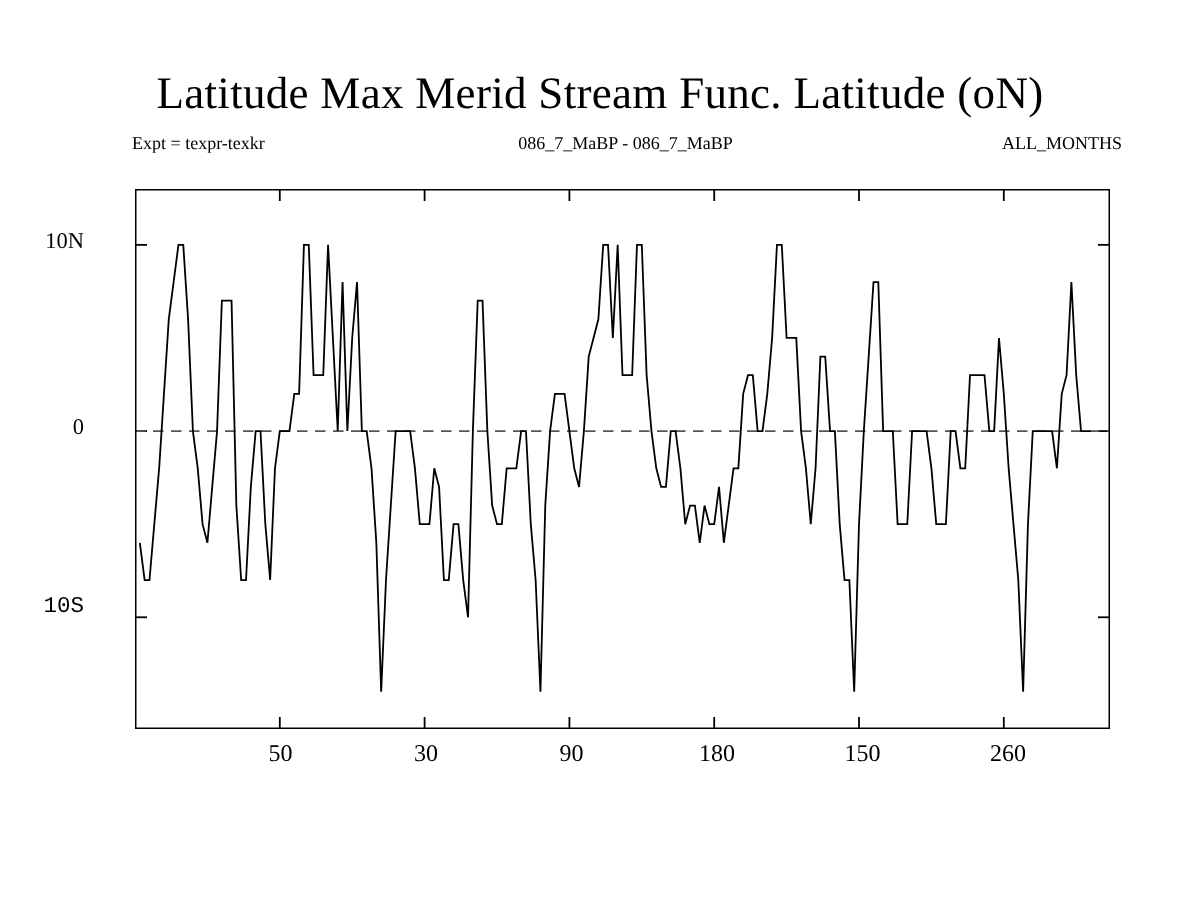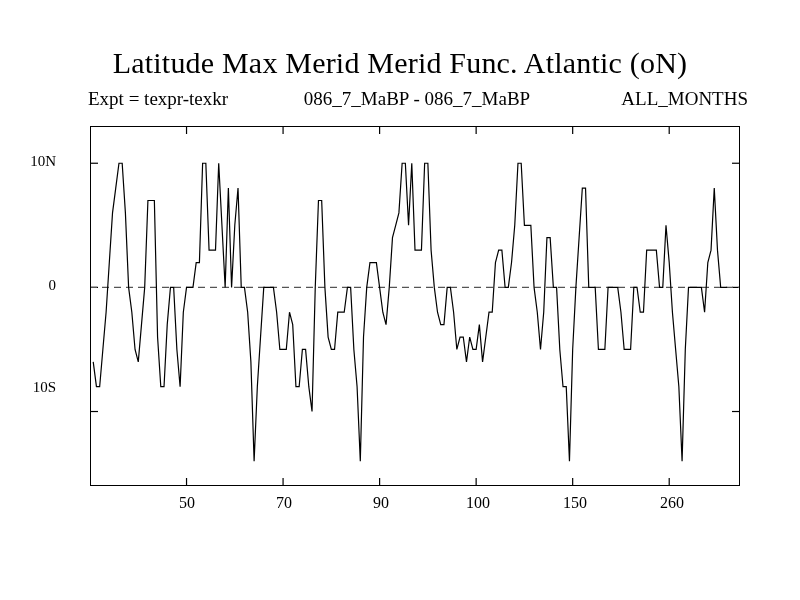--- a/index.html
+++ b/index.html
@@ -28,21 +28,21 @@
     text-align: center;
     font-family: "Liberation Serif", serif;
     font-size: 30px;
     letter-spacing: 0.2px;
     white-space: nowrap;
   }
   .subtitle {
     position: absolute;
     top: 88px;
     font-family: "Liberation Serif", serif;
-    font-size: 19px;
+    font-size: 12px;
     white-space: nowrap;
   }
   #subtitle-left { left: 88px; }
   #subtitle-center { left: 17px; width: 800px; text-align: center; }
   #subtitle-right { right: 52px; text-align: right; }
   #plot-area {
     position: absolute;
     left: 90px;
     top: 126px;
     width: 650px;
@@ -89,34 +89,34 @@
     font-family: "Liberation Serif", serif;
     font-size: 19px;
     white-space: nowrap;
   }
 </style>
 </head>
 <body>
 
 <div id="page">
 
-  <div id="chart-title">Latitude Max Merid Merid Func. Atlantic (oN)</div>
+  <div id="chart-title">Latitude Max Merid Stream Func. Latitude (oN)</div>
 
   <div class="subtitle" id="subtitle-left">Expt = texpr-texkr</div>
   <div class="subtitle" id="subtitle-center">086_7_MaBP - 086_7_MaBP</div>
   <div class="subtitle" id="subtitle-right">ALL_MONTHS</div>
 
   <div class="ytick-label" id="ytick-0" style="top: 153.241px;">10N</div>
   <div class="ytick-label" id="ytick-1" style="top: 277.379px;">0</div>
-  <div class="ytick-label" id="ytick-2" style="top: 379px;">10S</div>
+  <div class="ytick-label" id="ytick-2" style="top: 396px; font-family: Liberation Mono, monospace;">10S</div>
 
   <div class="xtick-label" style="left: 187px;">50</div>
-  <div class="xtick-label" style="left: 284px;">70</div>
+  <div class="xtick-label" style="left: 284px;">30</div>
   <div class="xtick-label" style="left: 381px;">90</div>
-  <div class="xtick-label" style="left: 478px;">100</div>
+  <div class="xtick-label" style="left: 478px;">180</div>
   <div class="xtick-label" style="left: 575px; font-family: Liberation Serif, serif;">150</div>
   <div class="xtick-label" style="left: 672px;">260</div>
 
 
   <div id="plot-area">
     <svg id="plot-svg" width="650" height="360" viewBox="0 0 650 360">
       <g id="ticks-group">
           <line x1="96.53465346534654" x2="96.53465346534654" y1="360" y2="352" stroke="#000" stroke-width="1.2"></line>
           <line x1="96.53465346534654" x2="96.53465346534654" y1="0" y2="8" stroke="#000" stroke-width="1.2"></line>
           <line x1="193.06930693069307" x2="193.06930693069307" y1="360" y2="352" stroke="#000" stroke-width="1.2"></line>

